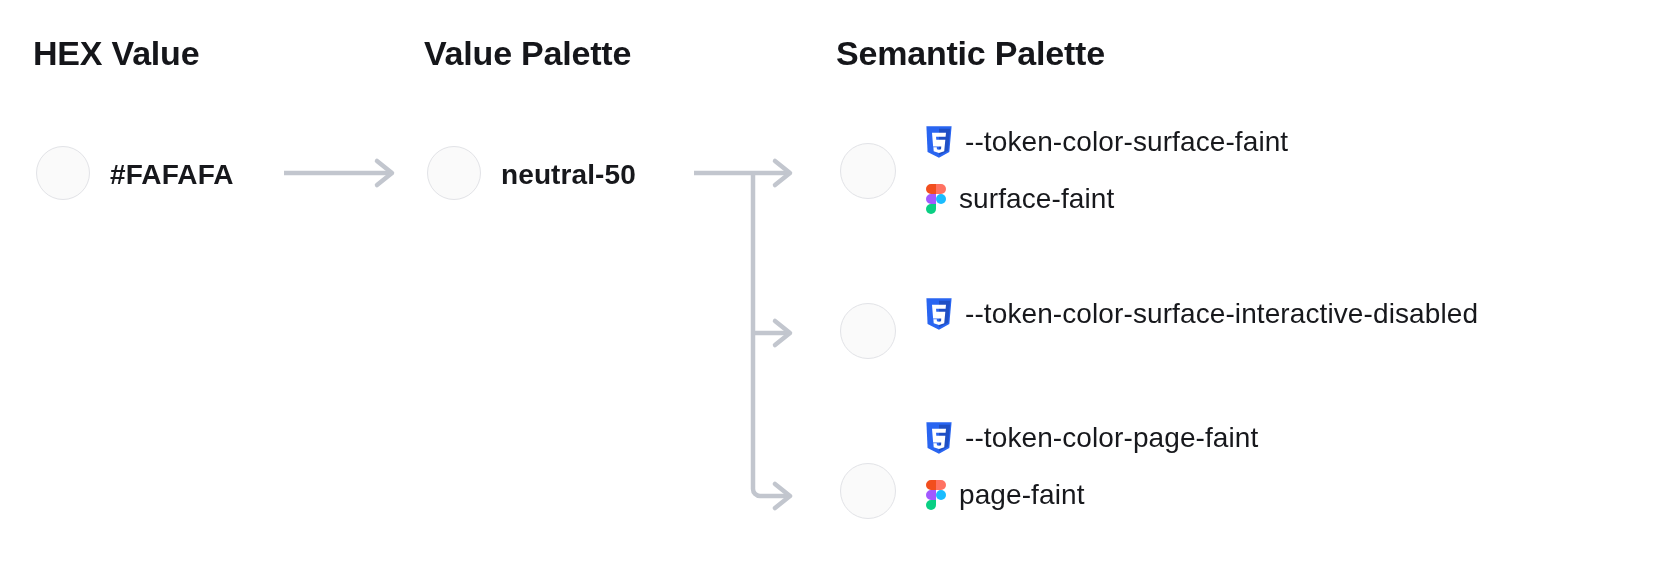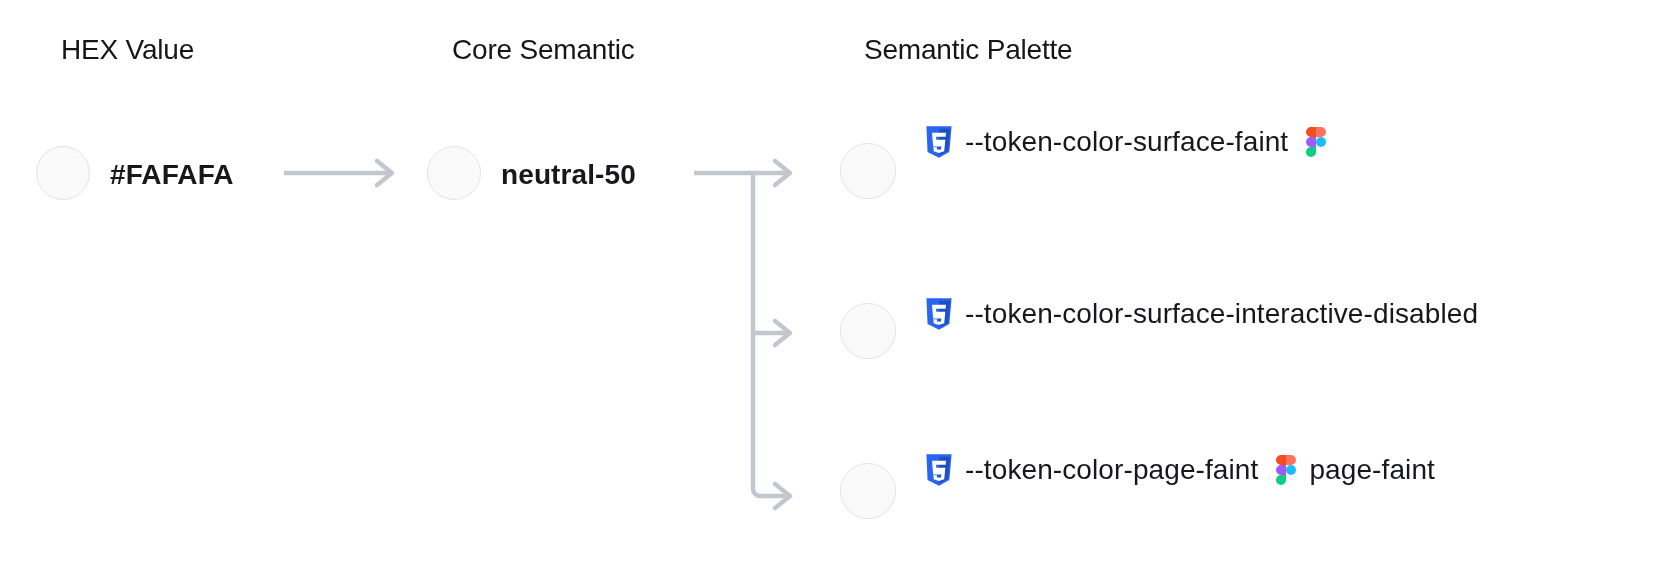--- a/index.html
+++ b/index.html
@@ -17,26 +17,25 @@
   .diagram {
     position: relative;
     width: 1672px;
     height: 584px;
     background: #ffffff;
   }
 
   
   .col-header {
     position: absolute;
-    font-size: 28px;
-    font-weight: 400;
+    font-size: 34px;
+    font-weight: 700;
     color: #15161a;
     letter-spacing: -0.2px;
     white-space: nowrap;
-    margin-left: 28px;
   }
   .col-header.hex      { left: 33px;  top: 34px; }
   .col-header.core     { left: 424px; top: 34px; }
   .col-header.semantic { left: 836px; top: 34px; }
 
   
   .swatch {
     position: absolute;
     border-radius: 50%;
     border: 1.6px solid #e2e3e7;
@@ -70,26 +69,26 @@
     height: 584px;
     pointer-events: none;
     overflow: visible;
   }
 
   
   .sem-group {
     position: absolute;
     left: 925px;
     display: flex;
-    flex-direction: row;
+    flex-direction: column;
     gap: 17px;
   }
   .sem-group.g1 { top: 122px; }
   .sem-group.g2 { top: 294px; }
-  .sem-group.g3 { top: 450px; }
+  .sem-group.g3 { top: 418px; }
 
   .token-row {
     display: flex;
     align-items: center;
     gap: 12px;
     height: 40px;
   }
 
   .token-text {
     font-size: 28px;
@@ -111,21 +110,21 @@
   .icon.css-icon   { width: 28px; height: 32px; }
   .icon.figma-icon { width: 22px; height: 32px; }
   .icon svg { display: block; }
 </style>
 </head>
 <body>
 
 <div class="diagram">
 
   <div class="col-header hex">HEX Value</div>
-  <div class="col-header core">Core Semantic</div>
+  <div class="col-header core">Value Palette</div>
   <div class="col-header semantic">Semantic Palette</div>
 
   <svg class="connectors" viewBox="0 0 1672 584" width="1672" height="584" xmlns="http://www.w3.org/2000/svg">
     <g fill="none" stroke="#C2C6CE" stroke-width="4.5" stroke-linecap="butt" stroke-linejoin="round">
 
       <line x1="284" y1="173" x2="392" y2="173"></line>
       <polyline points="377,161 392,173 377,185" stroke-linecap="round"></polyline>
 
       <line x1="694" y1="173" x2="753" y2="173"></line>
       <path d="M753,173 L753,489 A7,7 0 0 0 760,496 L790,496"></path>
@@ -165,20 +164,21 @@
     <div class="token-row">
       <span class="icon figma-icon">
         <svg viewBox="0 0 18 27" width="20" height="30" xmlns="http://www.w3.org/2000/svg">
           <path d="M4.5 27A4.5 4.5 0 0 1 4.5 18H9v4.5A4.5 4.5 0 0 1 4.5 27z" fill="#0ACF83"></path>
           <path d="M0 13.5A4.5 4.5 0 0 1 4.5 9H9v9H4.5A4.5 4.5 0 0 1 0 13.5z" fill="#A259FF"></path>
           <path d="M0 4.5A4.5 4.5 0 0 1 4.5 0H9v9H4.5A4.5 4.5 0 0 1 0 4.5z" fill="#F24E1E"></path>
           <path d="M9 0h4.5a4.5 4.5 0 0 1 0 9H9z" fill="#FF7262"></path>
           <path d="M18 13.5A4.5 4.5 0 1 1 13.5 9 4.5 4.5 0 0 1 18 13.5z" fill="#1ABCFE"></path>
         </svg>
       </span>
+      <span class="token-text figma-text">surface-faint</span>
     </div>
   </div>
 
   <div class="sem-group g2">
     <div class="token-row">
       <span class="icon css-icon">
         <svg viewBox="0 0 24 27" width="28" height="32" xmlns="http://www.w3.org/2000/svg">
           <path d="M1.2 0h21.6l-1.96 22.1L11.97 27 2.2 22.1z" fill="#2965F1"></path>
           <path d="M12 2.2v22.6l7.9-4.1 1.7-18.5z" fill="#1F4FC4"></path>
           <path d="M6.0 5.6h12l-.34 3.4h-8.2l.22 2.5h7.74l-.95 9.9-4.5 1.45-4.5-1.45-.3-3.4h2.9l.16 1.72 1.75.52 1.76-.52.2-2.3H6.96z" fill="#ffffff"></path>

